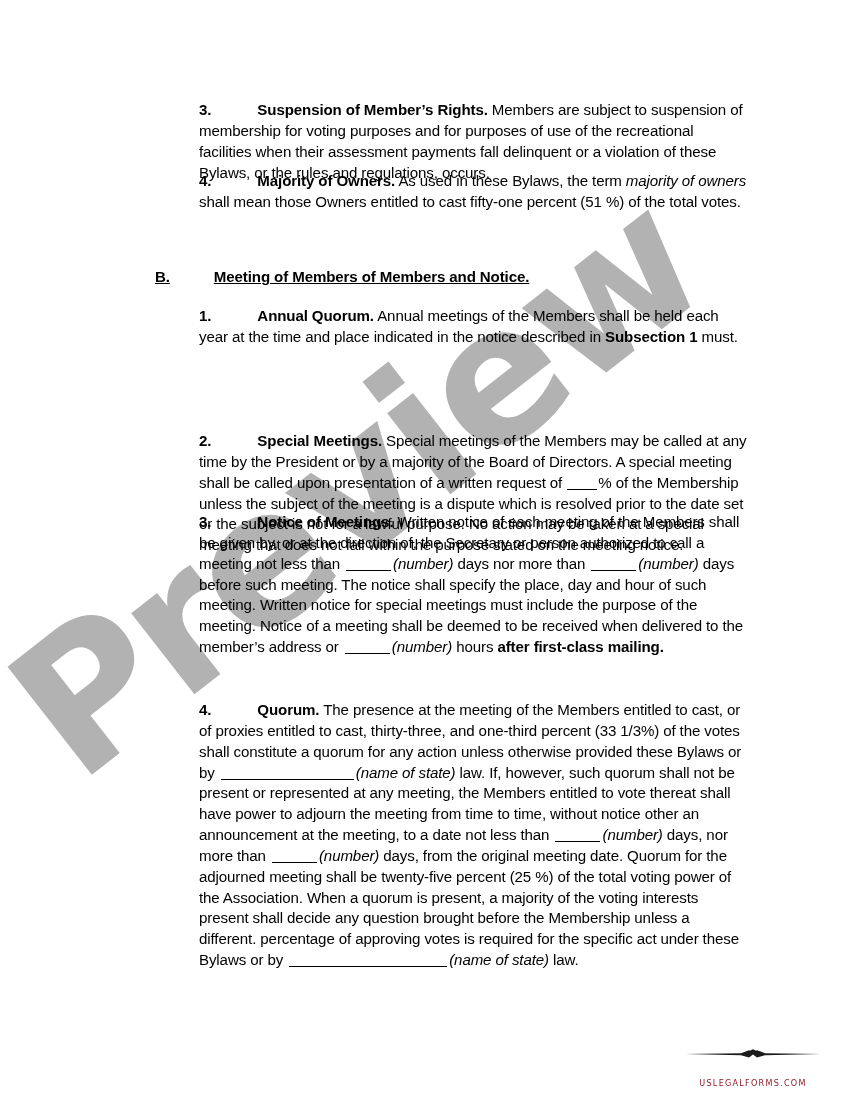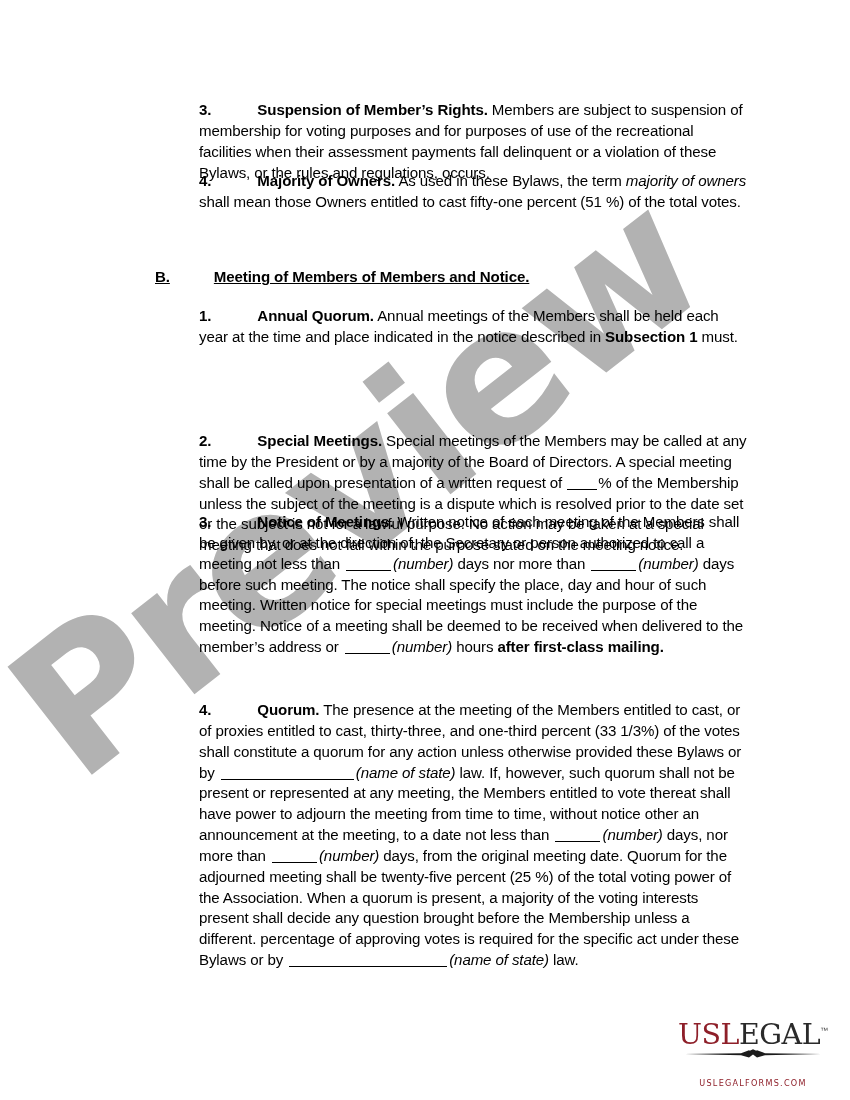--- a/index.html
+++ b/index.html
@@ -202,23 +202,20 @@
       <span class="num">3.</span><span class="gap"></span><b>Notice of Meetings.</b><span> Written notice of each meeting of the Members shall be given by, or at the direction of, the Secretary or person authorized to call a meeting not less than </span><span class="blank-m"></span><i>(number)</i><span> days nor more than </span><span class="blank-m"></span><i>(number)</i><span> days before such meeting. The notice shall specify the place, day and hour of such meeting. Written notice for special meetings must include the purpose of the meeting. Notice of a meeting shall be deemed to be received when delivered to the member’s address or </span><span class="blank-m"></span><i>(number)</i><span> hours </span><b>after first-class mailing.</b>
     </div>
 
     <div class="block lvl2" style="top:700px;">
       <span class="num">4.</span><span class="gap"></span><b>Quorum.</b><span> The presence at the meeting of the Members entitled to cast, or of proxies entitled to cast, thirty-three, and one-third percent (33 1/3%) of the votes shall constitute a quorum for any action unless otherwise provided these Bylaws or by </span><span class="blank-l"></span><i>(name of state)</i><span> law. If, however, such quorum shall not be present or represented at any meeting, the Members entitled to vote thereat shall have power to adjourn the meeting from time to time, without notice other an announcement at the meeting, to a date not less than </span><span class="blank-m"></span><i>(number)</i><span> days, nor more than </span><span class="blank-m"></span><i>(number)</i><span> days, from the original meeting date. Quorum for the adjourned meeting shall be twenty-five percent (25 %) of the total voting power of the Association. When a quorum is present, a majority of the voting interests present shall decide any question brought before the Membership unless a different. percentage of approving votes is required for the specific act under these Bylaws or by </span><span class="blank-xl"></span><i>(name of state)</i><span> law.</span>
     </div>
 
   </div>
 
   <div id="logo">
-    <div class="logo-word">
-      <span class="logo-us">USL</span><span class="logo-legal">EGAL</span><span class="logo-tm">™</span>
-    </div>
     <svg id="logo-rule" viewBox="0 0 140 14" aria-hidden="true">
       <path d="M2 6 L58 5.2 L66 2.2 L70 5.0 L74 2.2 L82 5.2 L138 6 L82 7.2 L74 9.6 L70 6.6 L66 9.6 L58 7.2 Z" fill="#1b1b1b"></path>
       <path d="M64 4.0 L70 1.3 L76 4.0 L70 5.6 Z" fill="#1b1b1b"></path>
     </svg>
     <div class="logo-sub">USLEGALFORMS.COM</div>
   </div>
 
 </div>
 
 </body></html>

